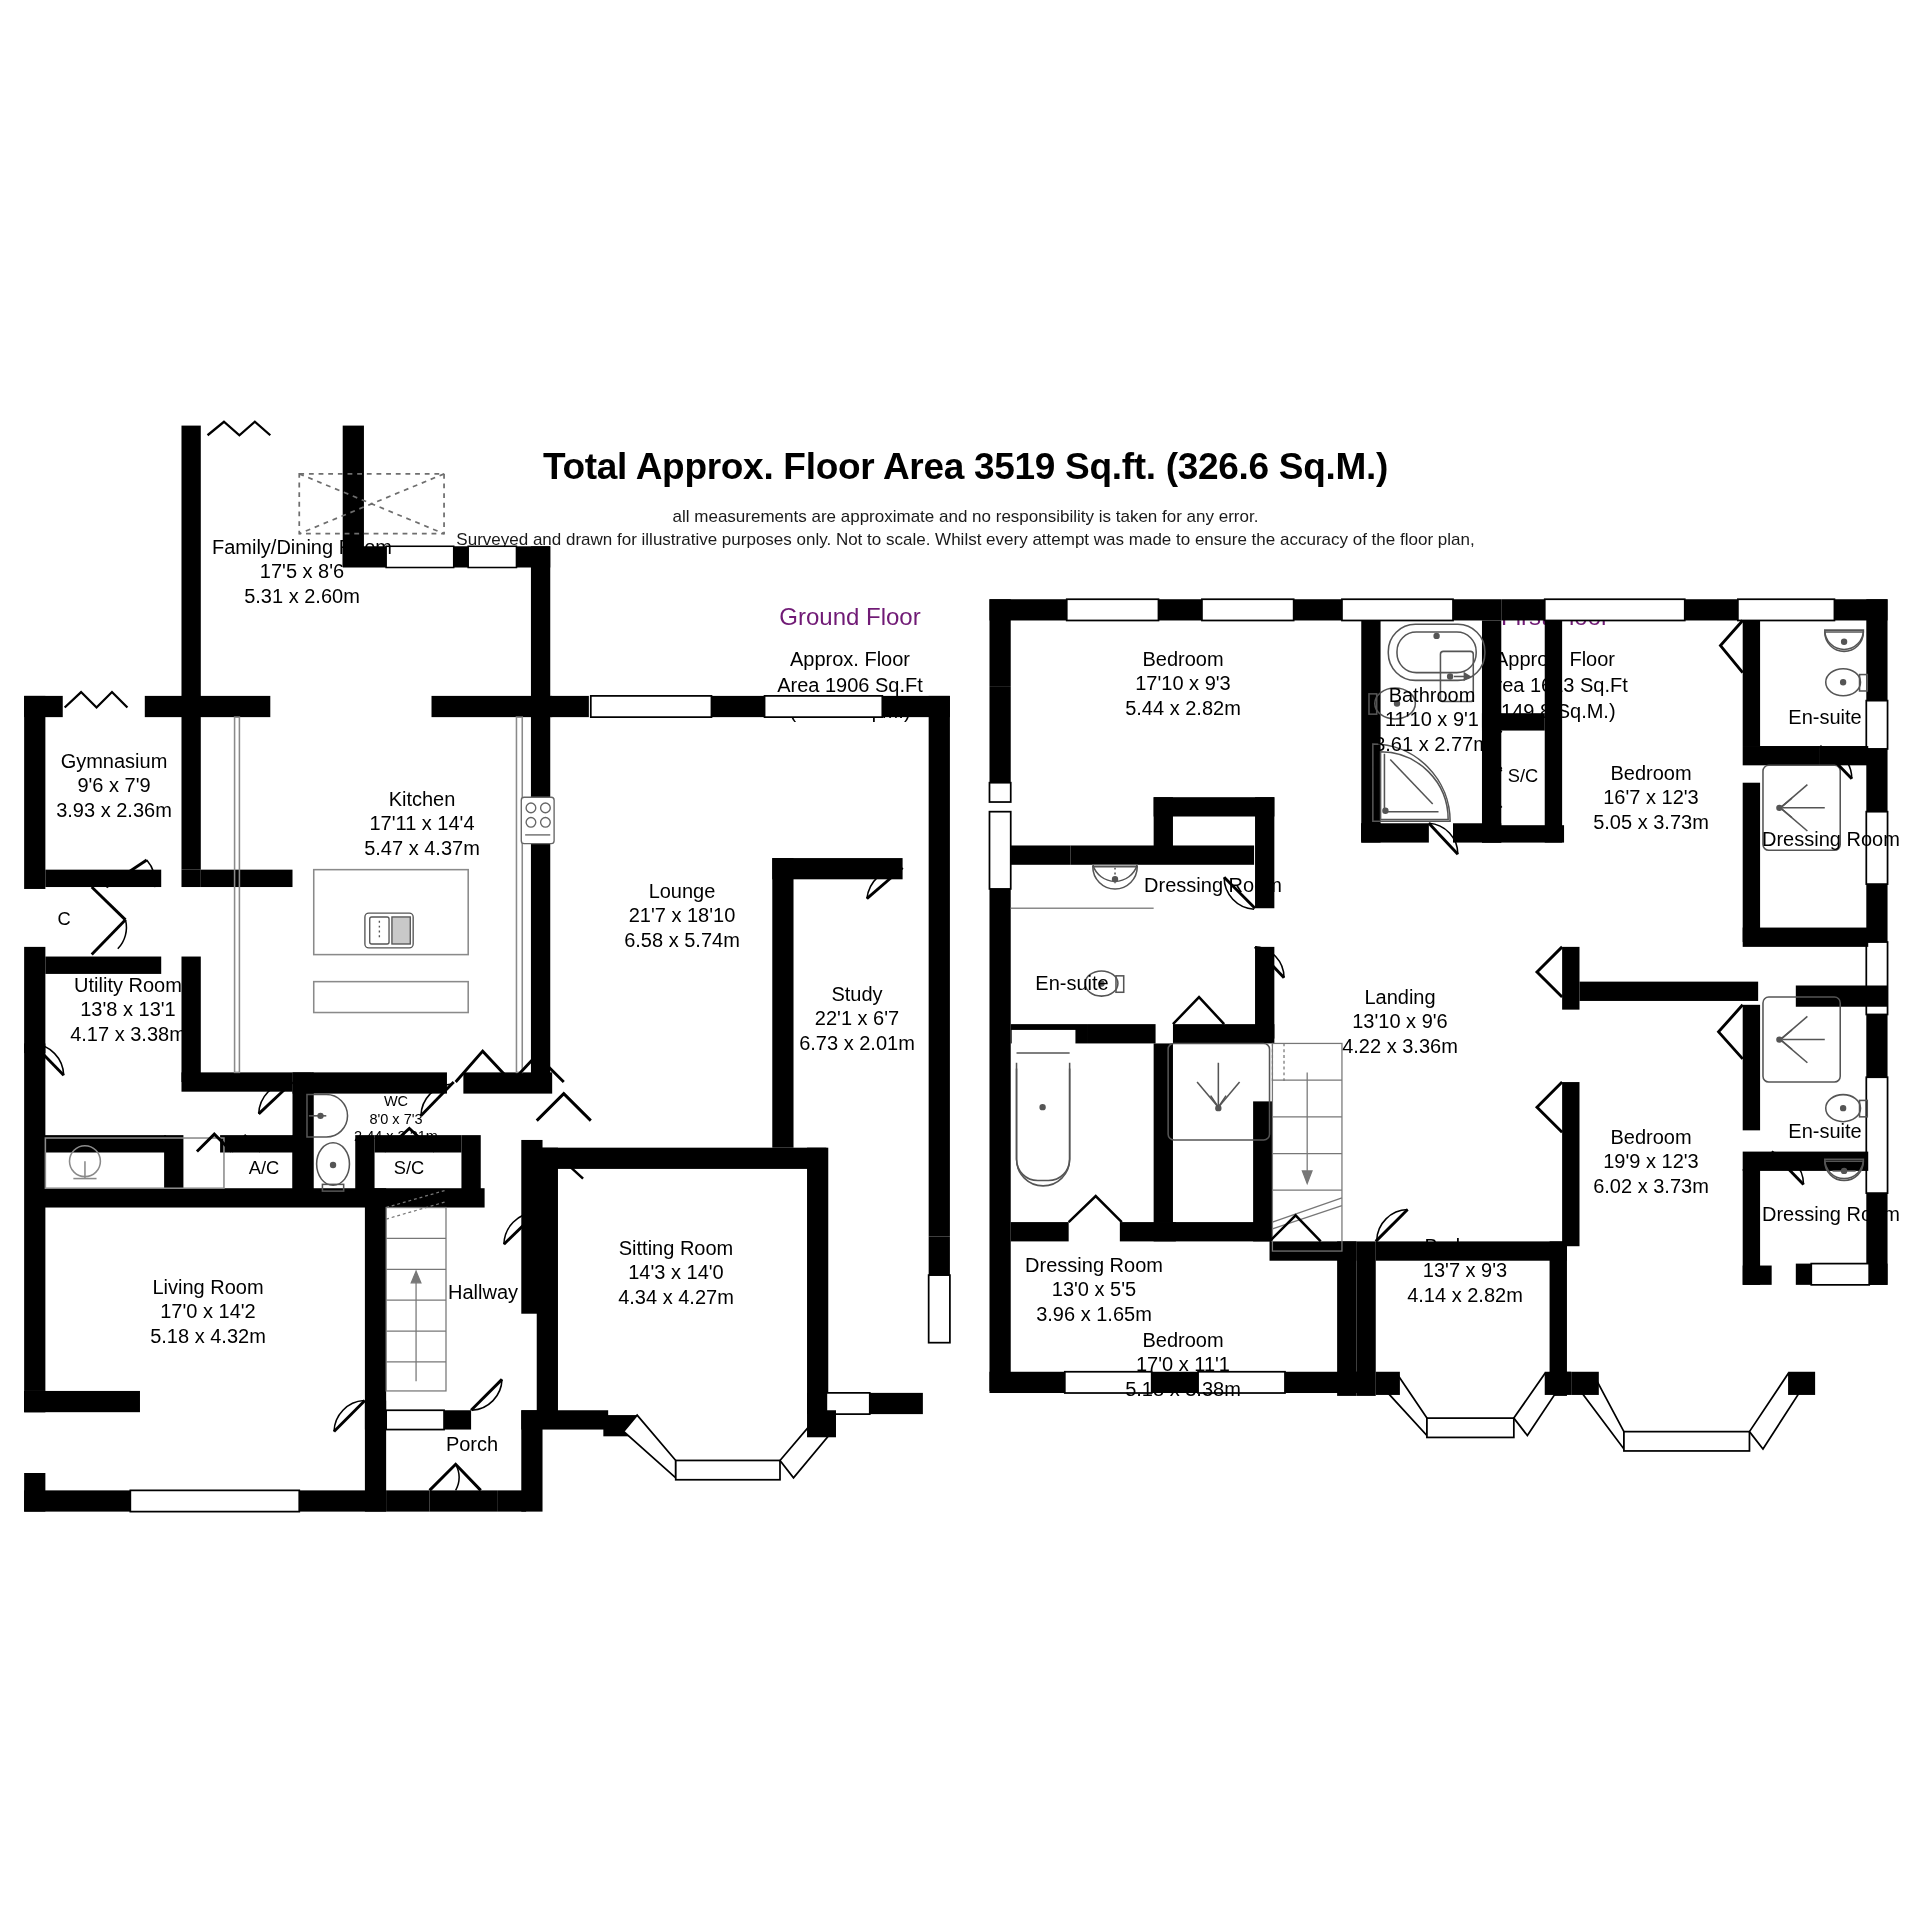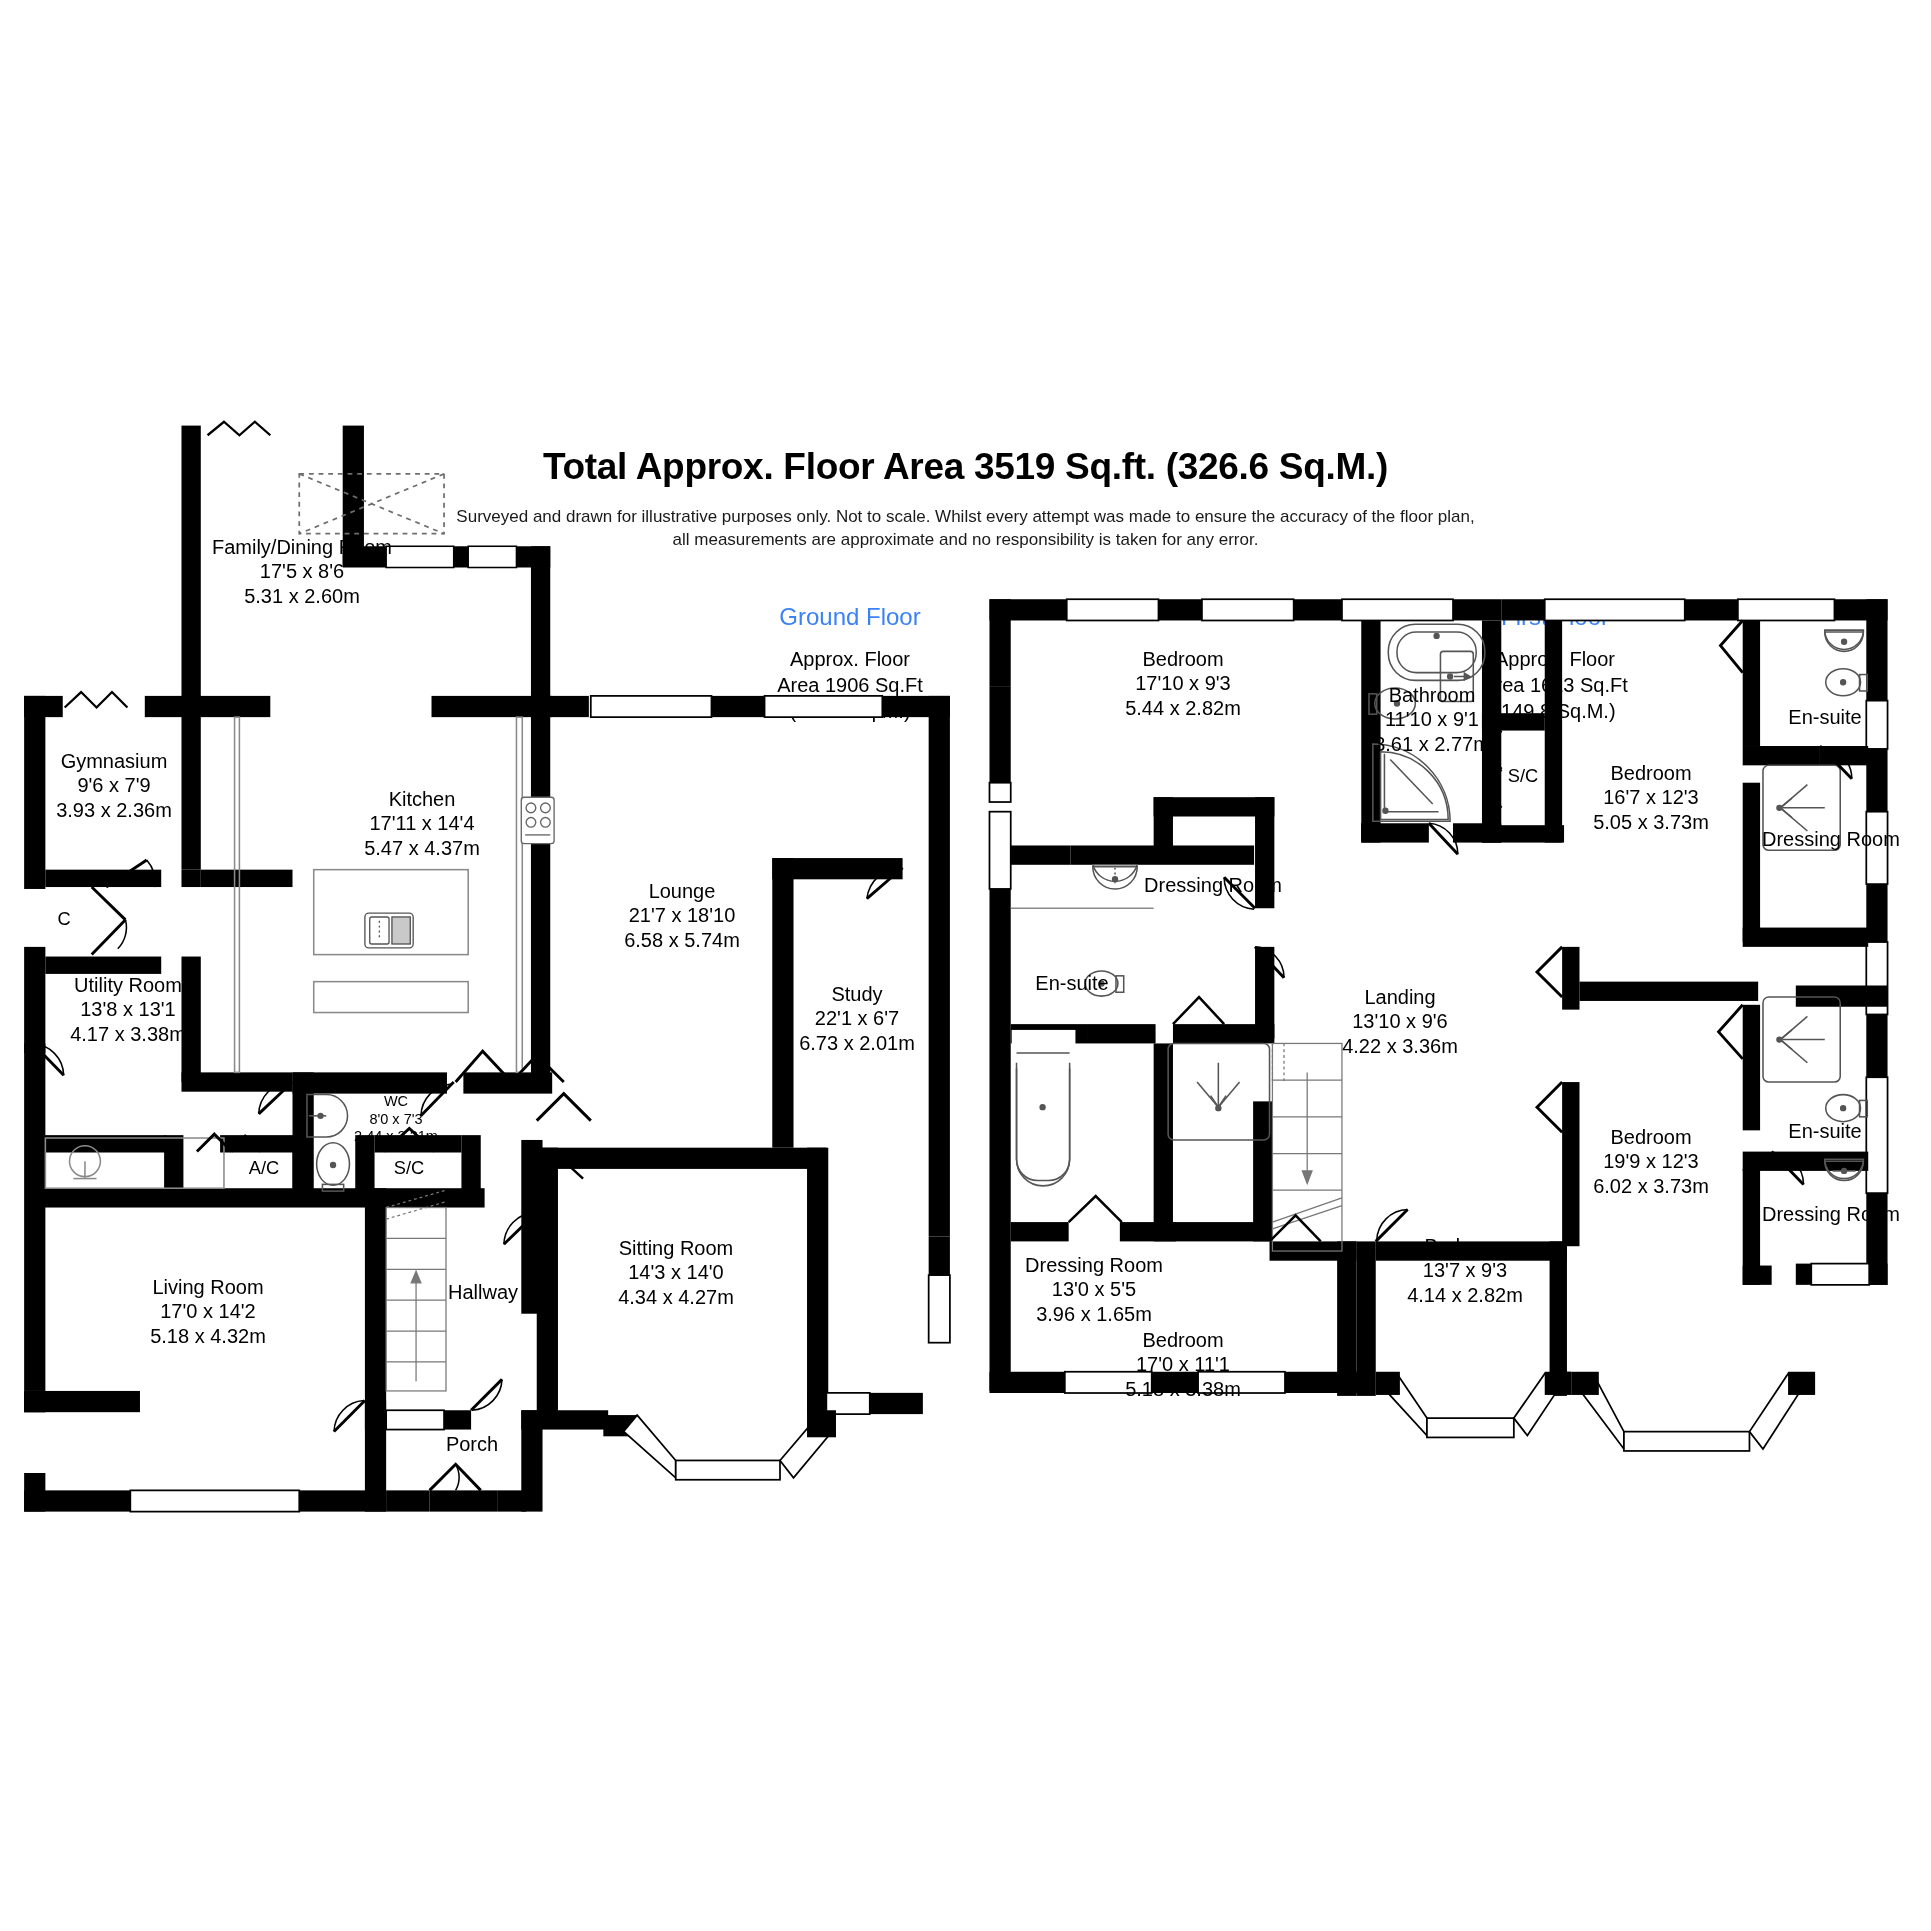--- a/index.html
+++ b/index.html
@@ -37,21 +37,21 @@
     top: 506px;
     width: 1081px;
     text-align: center;
     font-size: 17px;
     line-height: 1.35;
     color: #1a1a1a;
   }
 
   .floor-head { position: absolute; text-align: center; width: 290px; }
   .floor-head .fh-name {
-    font-size: 24px; font-weight: 400; color: #3b82f6; margin-bottom: 15.4px;
+    font-size: 24px; font-weight: 400; color: #701a75; margin-bottom: 15.4px;
   }
   .floor-head .fh-line {
     font-size: 20px; line-height: 1.30; color: #000;
   }
   #gf-head { left: 705px; top: 603px; }
   #ff-head { left: 1410px; top: 603px; }
 
   
   .plan { position: absolute; }
   #gf-plan { left: 0px; top: 406px; width: 975px; height: 1159px; }
@@ -75,22 +75,22 @@
   .rlabel.tiny .rl-name  { font-size: 18.3px; }
   .rlabel.two .rl-name   { font-size: 20px; line-height: 1.18; }
 </style>
 </head>
 <body>
 
 <div id="page">
 
   <div class="hdr-title">Total Approx. Floor Area 3519 Sq.ft. (326.6 Sq.M.)</div>
   <div class="hdr-disc">
+    <div>all measurements are approximate and no responsibility is taken for any error.</div>
     <div>Surveyed and drawn for illustrative purposes only. Not to scale. Whilst every attempt was made to ensure the accuracy of the floor plan,</div>
-    <div>all measurements are approximate and no responsibility is taken for any error.</div>
   </div>
 
   <div class="floor-head" id="gf-head">
     <div class="fh-name">Ground Floor</div>
     <div class="fh-line">Approx. Floor</div>
     <div class="fh-line">Area 1906 Sq.Ft</div>
     <div class="fh-line">(177.0 Sq.M.)</div>
   </div>
 
   <div class="floor-head" id="ff-head">

